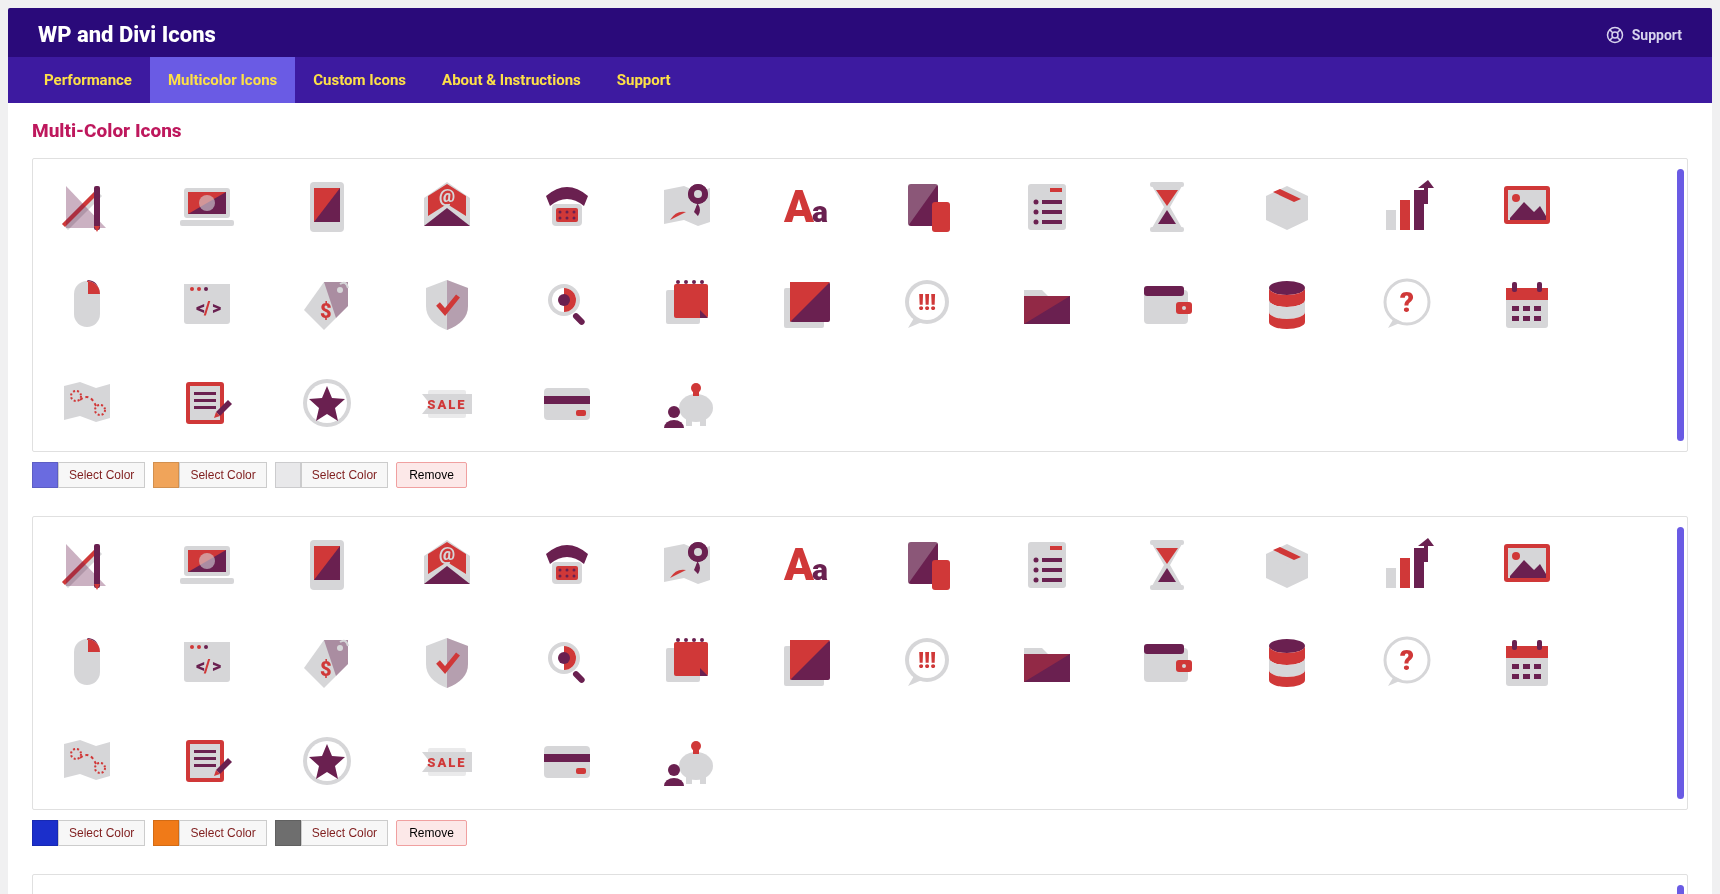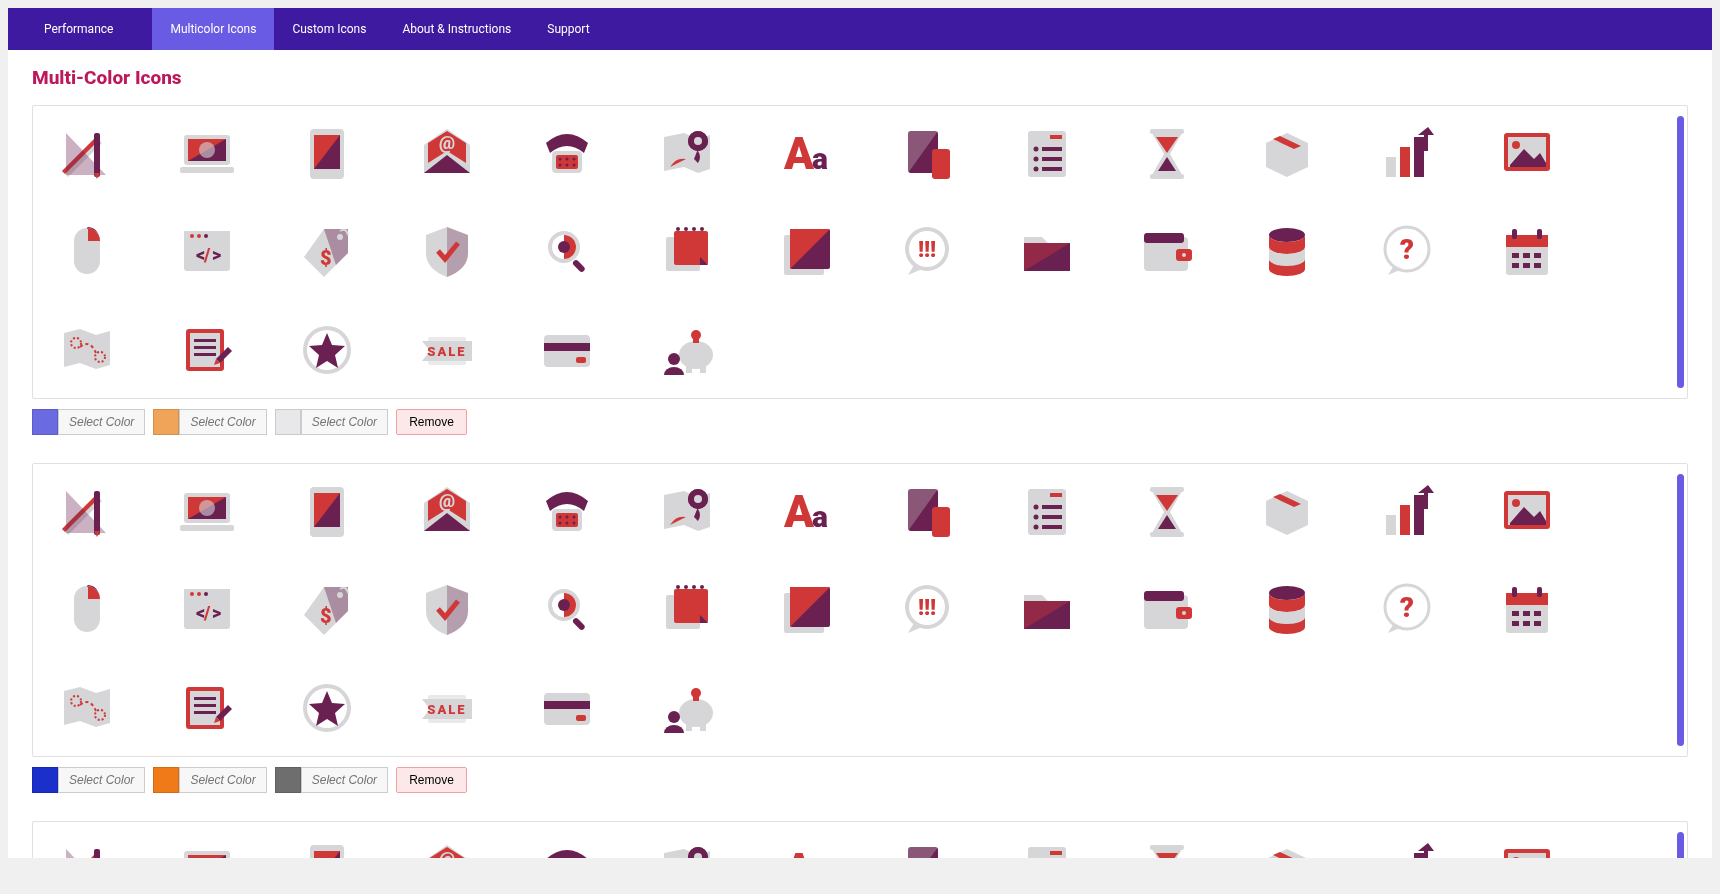--- a/index.html
+++ b/index.html
@@ -4,39 +4,53 @@
 <style>
 * { margin: 0; padding: 0; box-sizing: border-box; }
 body { font-family: -apple-system, BlinkMacSystemFont, "Segoe UI", Roboto, sans-serif; background: #f0f0f1; width: 1720px; height: 894px; overflow: hidden; }
 .page { background: #f0f0f1; padding: 8px 8px 0 8px; }
 .header { background: #2a0a7a; color: #fff; border-radius: 2px 2px 0 0; }
 .title-bar { display: flex; align-items: center; justify-content: space-between; padding: 14px 30px 10px 30px; }
 .title-bar h1 { font-size: 22px; font-weight: 800; }
 .support { display: flex; align-items: center; gap: 8px; font-size: 14px; font-weight: 700; cursor: pointer; color: #d8d4ee; }
 .support svg { width: 18px; height: 18px; }
 .tabs { background: #3d1aa0; display: flex; padding: 0 18px; }
-.tab { padding: 14px 18px; font-size: 12px; font-weight: 400; color: #ffffff; cursor: pointer; }
-.tab.active { background: #6a5be4; margin-left: 21px; }
+.tab { padding: 14px 18px; font-size: 15px; font-weight: 700; color: #fde047; cursor: pointer; }
+.tab.active { background: #6a5be4; }
 .content { background: #fff; padding: 16px 24px; height: 808px; overflow: auto; }
 h2 { font-size: 19px; font-weight: 800; color: #be185d; margin-bottom: 16px; }
 .palette { border: 1px solid #e0e0e0; border-radius: 2px; margin-bottom: 10px; position: relative; padding: 14px 20px 14px 20px; display: flex; flex-wrap: wrap; gap: 30px 52px; }
 .palette::after { content: ""; position: absolute; right: 3px; top: 10px; bottom: 10px; width: 7px; background: #6a5be4; border-radius: 4px; }
 .icon-cell { width: 68px; height: 68px; display: flex; align-items: center; justify-content: center; }
 .icon-cell svg { width: 62px; height: 62px; }
 .controls { display: flex; gap: 8px; align-items: center; margin-bottom: 28px; }
 .swatch-group { display: flex; align-items: center; }
 .swatch { width: 26px; height: 26px; border: 1px solid rgba(0,0,0,0.12); cursor: pointer; }
-.swatch-btn { border: 1px solid #ccc; background: #f7f7f7; height: 26px; padding: 0 10px; font-size: 12px; color: #737373; cursor: pointer; font-style: italic; }
+.swatch-btn { border: 1px solid #ccc; background: #f7f7f7; height: 26px; padding: 0 10px; font-size: 12px; color: #7f1d1d; cursor: pointer; }
 .remove-btn { border: 1px solid #f0a0a0; background: #fce8e8; color: #000000; height: 26px; padding: 0 12px; font-size: 12px; cursor: pointer; border-radius: 2px; }
 </style>
 </head>
 <body>
 
 <div class="page">
   <div class="header">
+    <div class="title-bar">
+      <h1>WP and Divi Icons</h1>
+      <div class="support">
+        <svg viewBox="0 0 24 24" fill="none" stroke="currentColor" stroke-width="2">
+            <circle cx="12" cy="12" r="10"></circle>
+            <circle cx="12" cy="12" r="4"></circle>
+            <line x1="4.5" y1="4.5" x2="9" y2="9"></line>
+            <line x1="19.5" y1="4.5" x2="15" y2="9"></line>
+            <line x1="4.5" y1="19.5" x2="9" y2="15"></line>
+            <line x1="19.5" y1="19.5" x2="15" y2="15"></line>
+          </svg>
+        <span>Support</span>
+      </div>
+    </div>
     <div class="tabs" id="tabs">
         <div class="tab">Performance</div>
         <div class="tab active">Multicolor Icons</div>
         <div class="tab">Custom Icons</div>
         <div class="tab">About &amp; Instructions</div>
         <div class="tab">Support</div>
       </div>
   </div>
 
   <div class="content">

